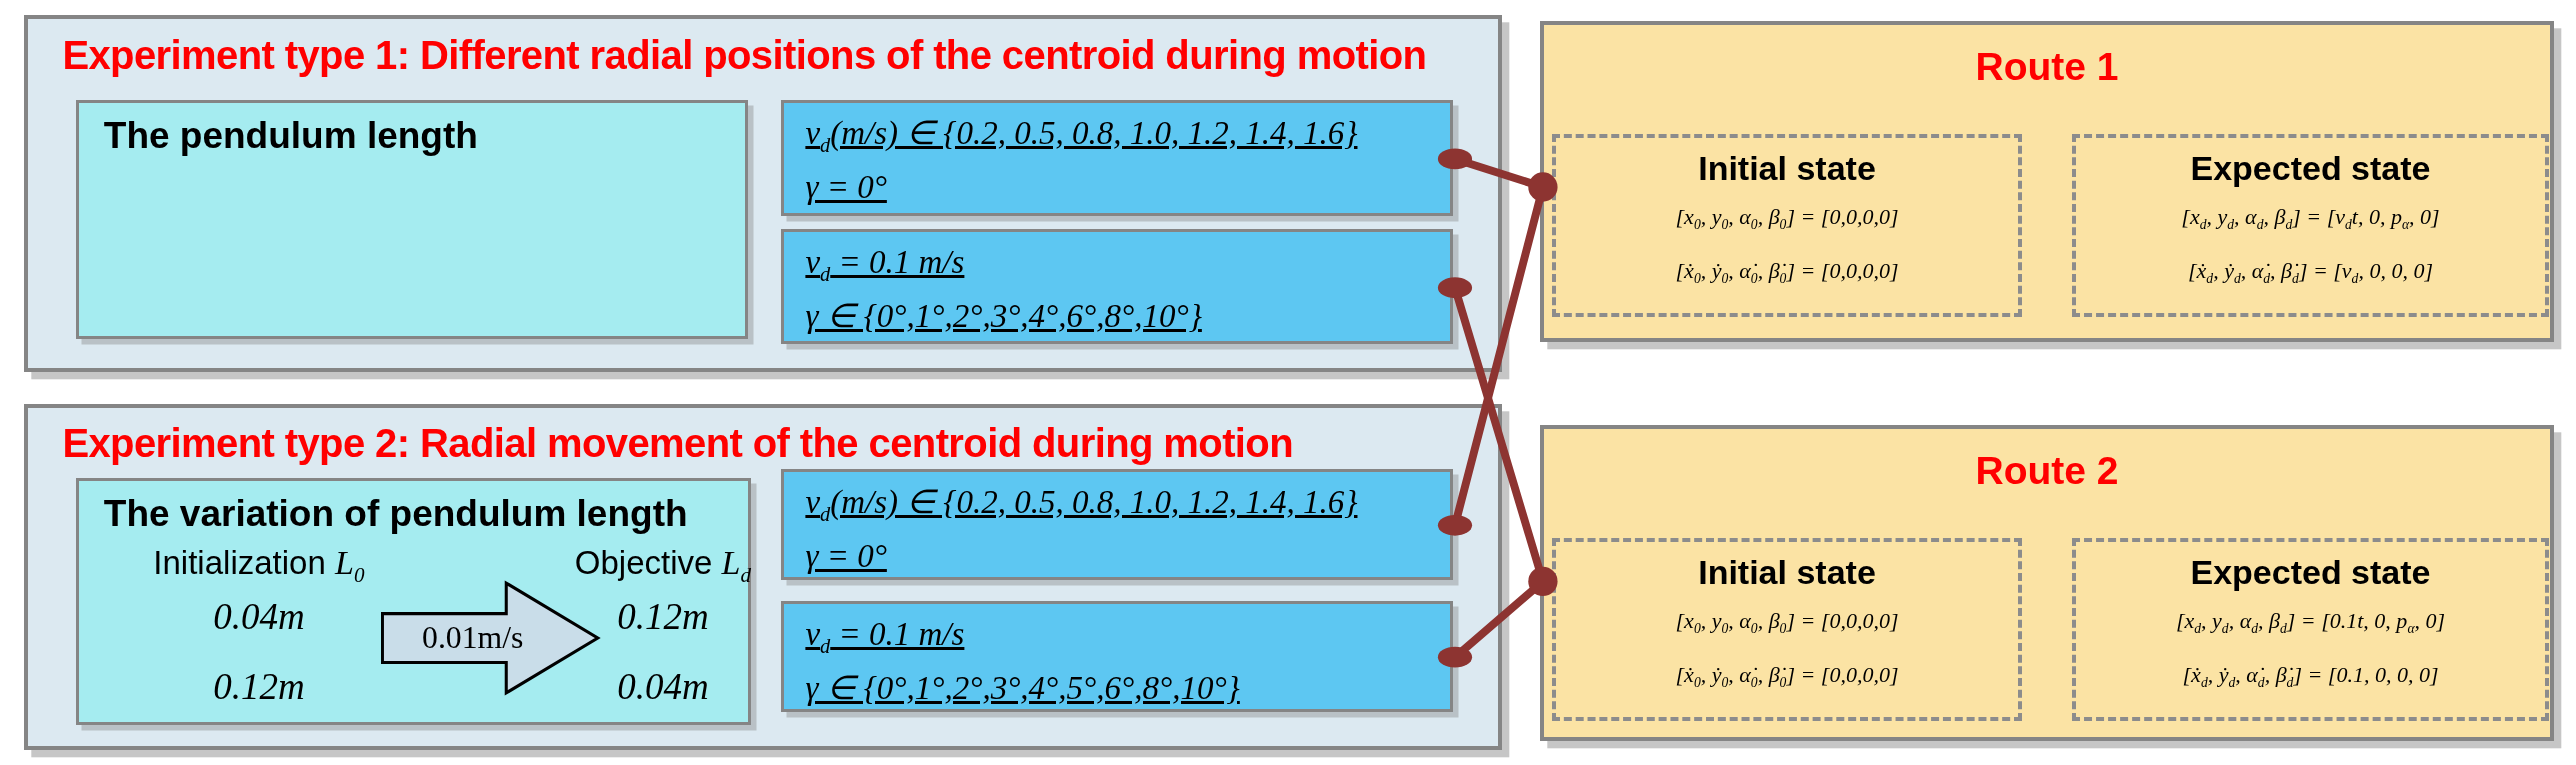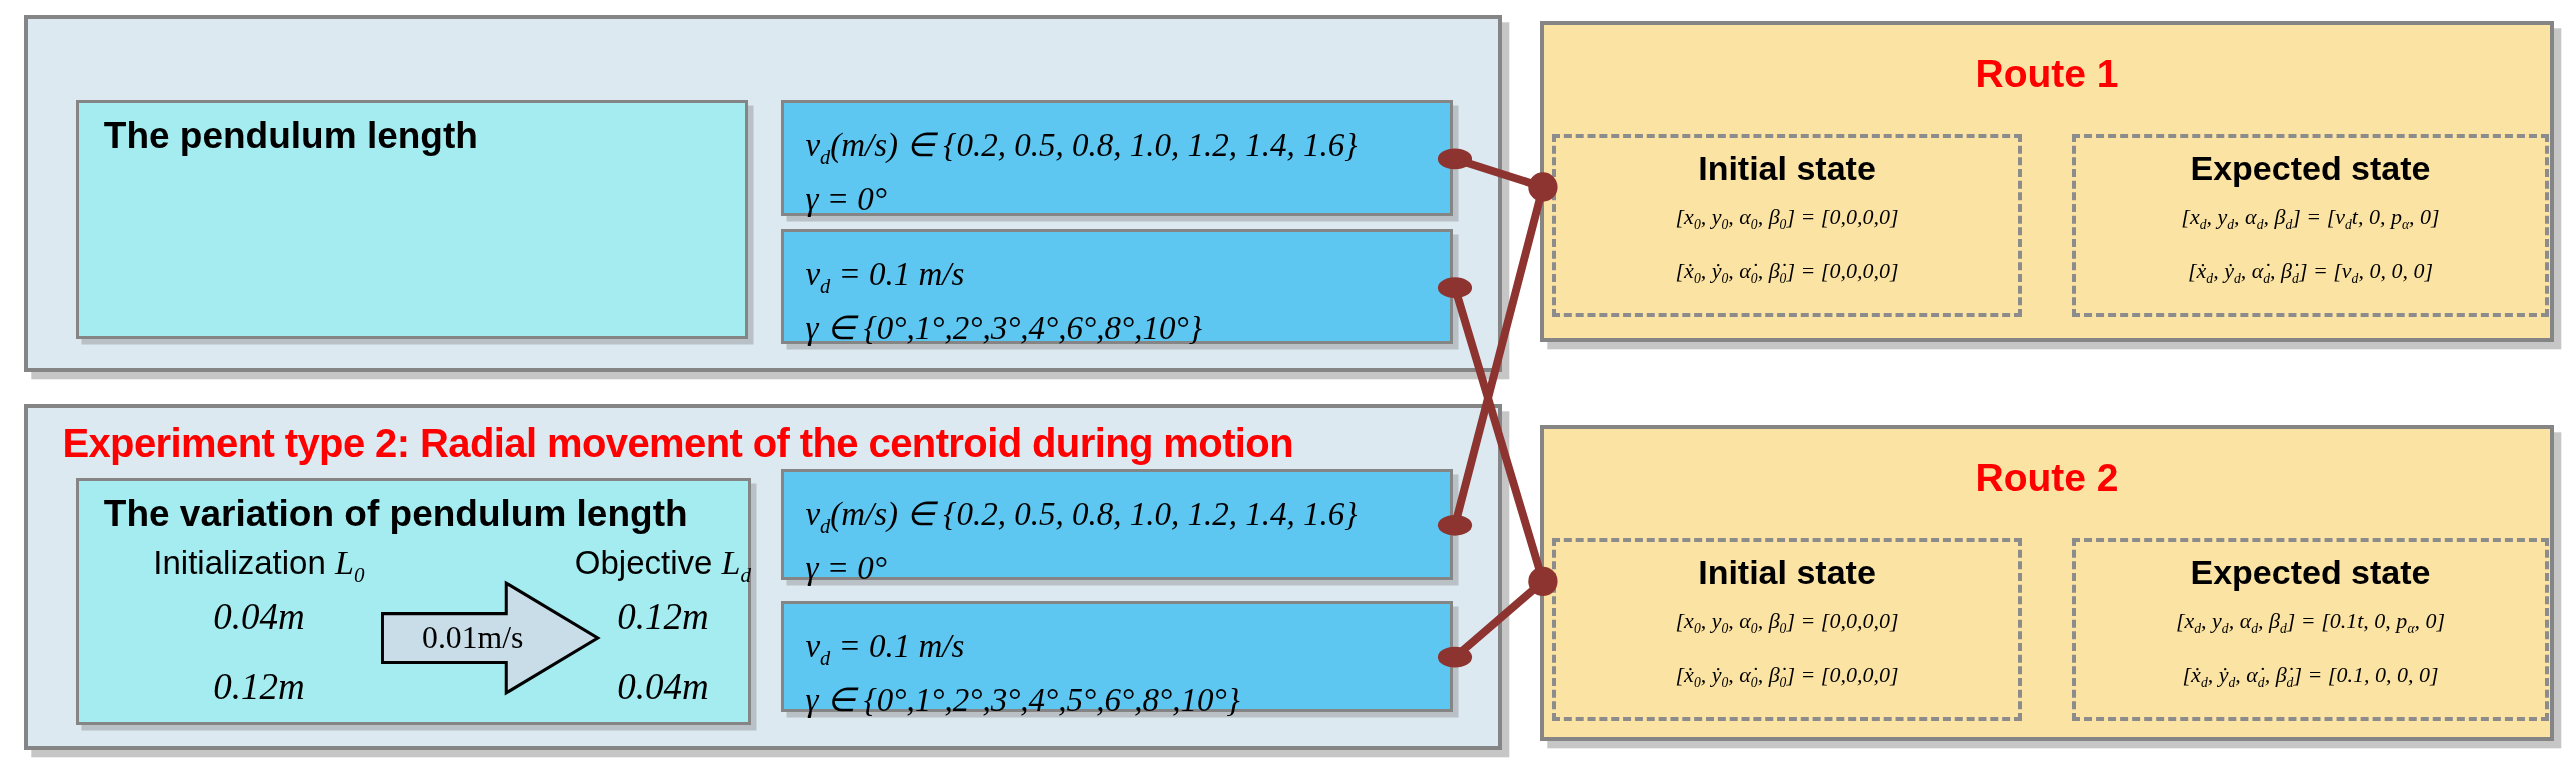--- a/index.html
+++ b/index.html
@@ -55,39 +55,40 @@
   .row1 { top:114px; }
   .row2 { top:184px; }
 
   #speed-arrow { position:absolute; left:302px; top:96px; }
 
   
   .blue-box {
     position:absolute; left:753px; width:672px;
     background:var(--param-blue); border:3.7px solid var(--border-gray);
     box-shadow:5.5px 5.5px 0 rgba(128,128,128,.38);
-    padding:16px 0 0 21px;
+    padding:4px 0 0 21px;
+    text-decoration:underline;
   }
   .blue-box .math { font-size:33px; line-height:1.58; white-space:nowrap; }
   #exp1-params-a { top:81px; height:116px; }
   #exp1-params-b { top:210px; height:115px; }
   #exp2-params-a { top:61px; height:111px; }
   #exp2-params-b { top:193px; height:111px; }
 
   
   .route-box {
     position:absolute; left:1540px; width:1014px;
     background:var(--route-bg); border:4.9px solid var(--border-gray);
     box-shadow:7.3px 7.3px 0 rgba(128,128,128,.45);
   }
   #route1 { top:21.4px;  height:321px; }
   #route2 { top:425px; height:316px; }
 
   .route-title {
-    position:absolute; left:0; top:27px; width:100%; text-align:center;
+    position:absolute; left:0; top:20px; width:100%; text-align:center;
     font-weight:bold; font-size:39px; color:var(--title-red);
   }
 
   .dashed-box {
     position:absolute; top:109px; height:183px;
     border:4.3px dashed var(--dash-gray);
   }
   .dashed-left  { left:8px;  width:470px;text-decoration:underline; }
   .dashed-right { left:528px; width:477px; }
 
@@ -106,20 +107,21 @@
 
   .arrow-shape { fill:var(--arrow-fill); stroke:#000000; stroke-width:5; }
   .arrow-text  { font-family:"Liberation Serif", serif; font-size:52px; fill:#000; }
 </style>
 </head>
 <body>
 
 <div class="canvas">
 
   <section class="exp-box" id="exp1">
+    <div class="exp-title">Experiment type 1: Different radial positions of the centroid during motion</div>
 
     <div class="cyan-box" id="pendulum-box">
       <div class="panel-heading">The pendulum length</div>
     </div>
 
     <div class="blue-box" id="exp1-params-a">
       <div class="math">v<sub>d</sub>(m/s) ∈ {0.2, 0.5, 0.8, 1.0, 1.2, 1.4, 1.6}</div>
       <div class="math">γ = 0°</div>
     </div>
 

